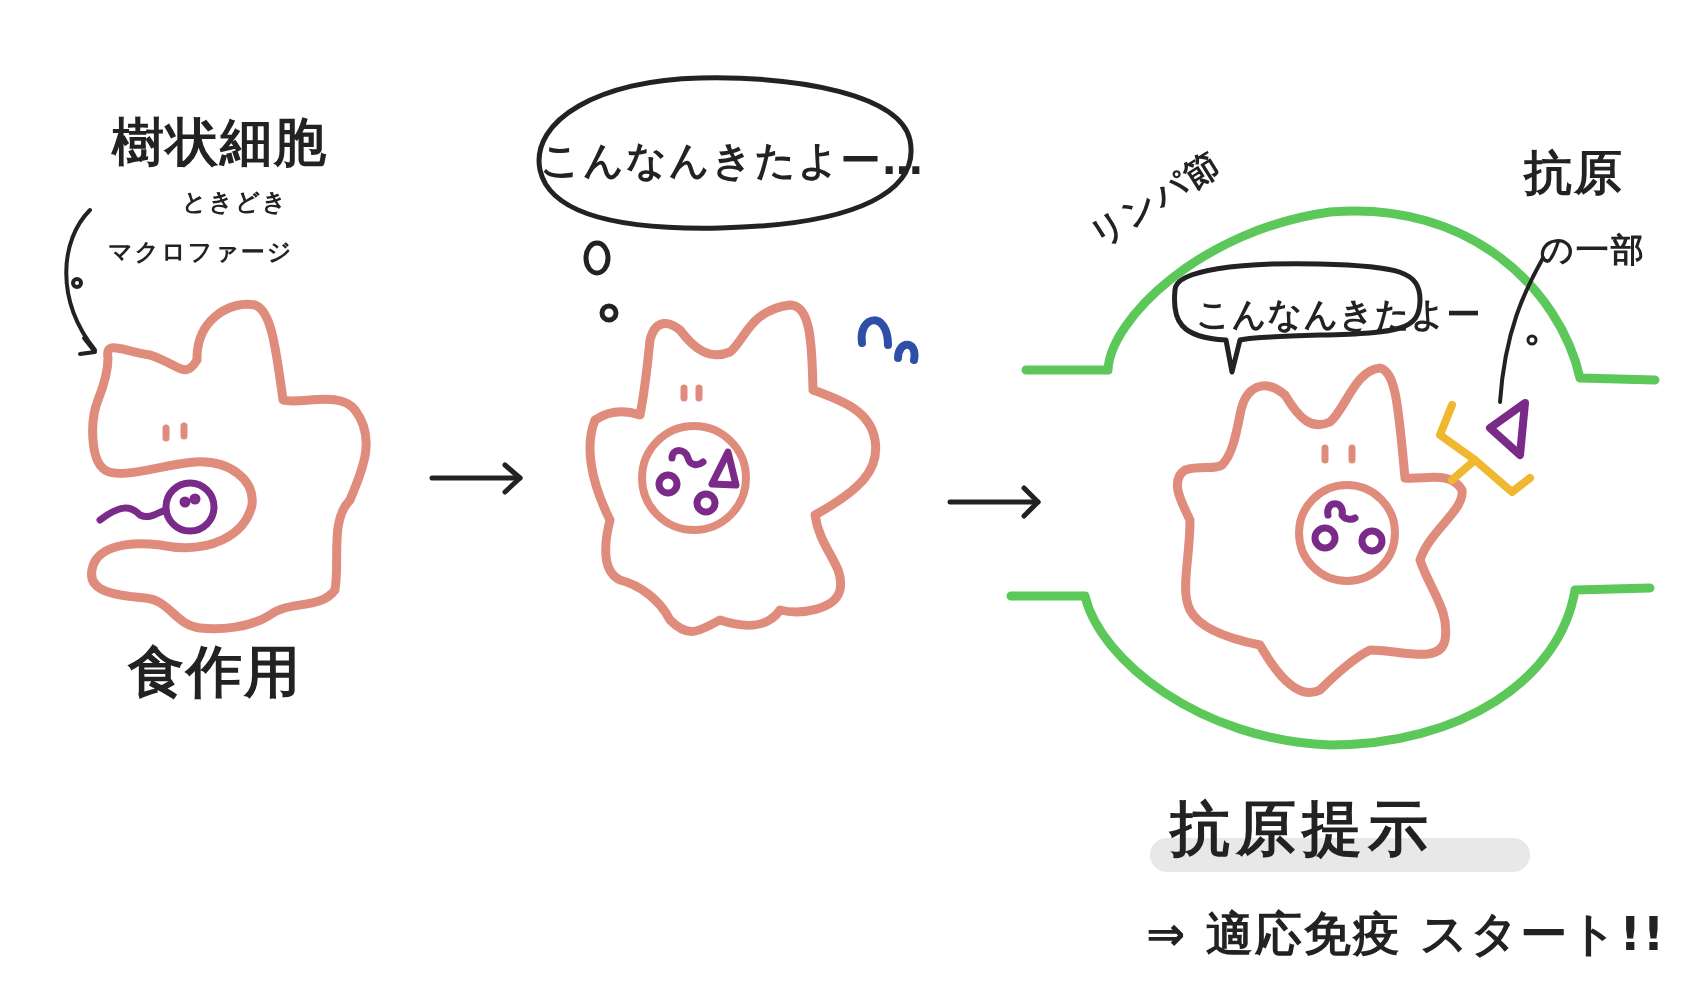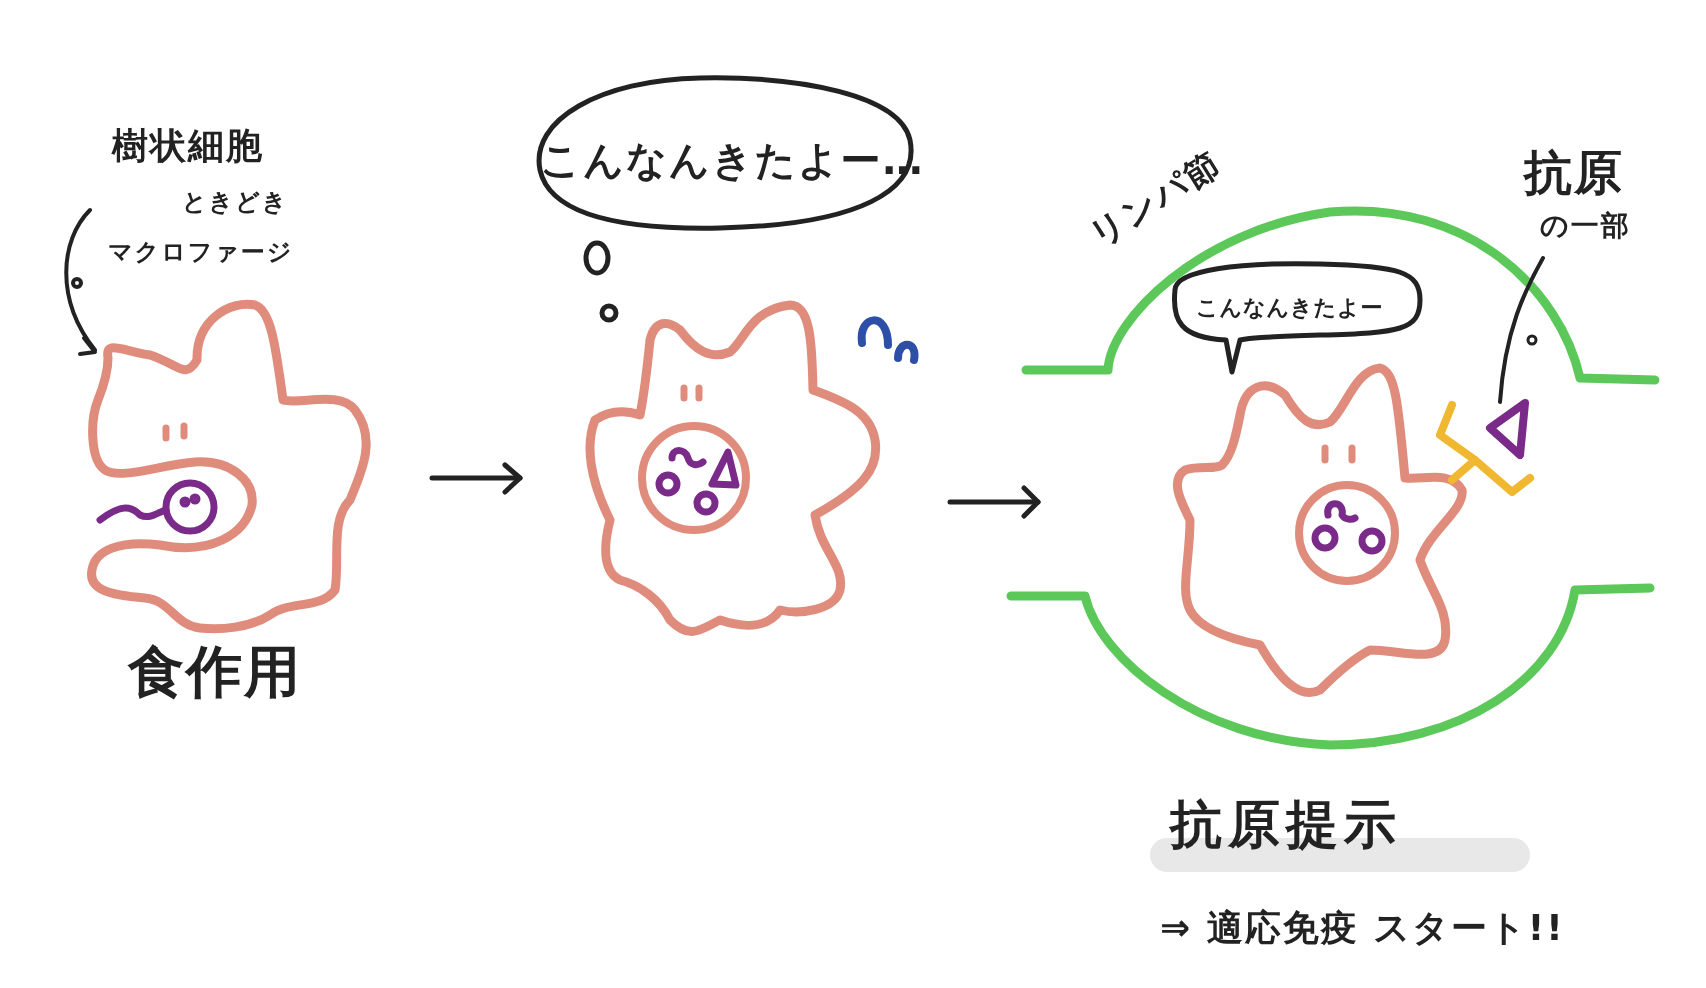--- a/index.html
+++ b/index.html
@@ -1,30 +1,30 @@
 <!DOCTYPE html>
 <html><head>
 <meta charset="utf-8">
 <style>
   html,body{margin:0;padding:0;background:#ffffff;}
   body{width:1706px;height:988px;position:relative;overflow:hidden;
        font-family:"DejaVu Sans","Liberation Sans",sans-serif;color:#222;}
   svg.canvas{position:absolute;left:0;top:0;width:1706px;height:988px;}
   .txt{position:absolute;font-weight:bold;color:#222;white-space:nowrap;line-height:1;letter-spacing:2px;}
-  .t-dc{left:112px;top:128px;font-size:36px;}
+  .t-dc{left:112px;top:116px;font-size:52px;}
   .t-sometimes{left:182px;top:190px;font-size:24px;}
   .t-macro{left:108px;top:240px;font-size:24px;}
   .t-phago{left:128px;top:644px;font-size:56px;}
   .t-thought{left:540px;top:140px;font-size:40px;}
   .t-lymph{left:1102px;top:218px;font-size:34px;transform:rotate(-32deg);transform-origin:left bottom;}
-  .t-speech{left:1196px;top:297px;font-size:22px;letter-spacing:1px;}
+  .t-speech{left:1196px;top:297px;font-size:34px;letter-spacing:1px;}
   .t-antigen{left:1524px;top:148px;font-size:48px;}
-  .t-part{left:1540px;top:212px;font-size:28px;}
-  .t-present{left:1170px;top:798px;font-size:52px;letter-spacing:6px;}
-  .t-adaptive{left:1146px;top:910px;font-size:36px;margin-left:14px;}
+  .t-part{left:1540px;top:233px;font-size:33px;}
+  .t-present{left:1170px;top:798px;font-size:60px;letter-spacing:6px;}
+  .t-adaptive{left:1146px;top:910px;font-size:47px;}
   .highlight{position:absolute;left:1150px;top:838px;width:380px;height:34px;background:#e8e8e8;border-radius:17px;}
 </style>
 </head>
 <body>
 
 <svg class="canvas" viewBox="0 0 1706 988" xmlns="http://www.w3.org/2000/svg">
   <g fill="none" stroke-linecap="round" stroke-linejoin="round">
 
     <g stroke="#222" stroke-width="4">
       <path d="M90 210 C60 240 55 300 95 350"></path>

